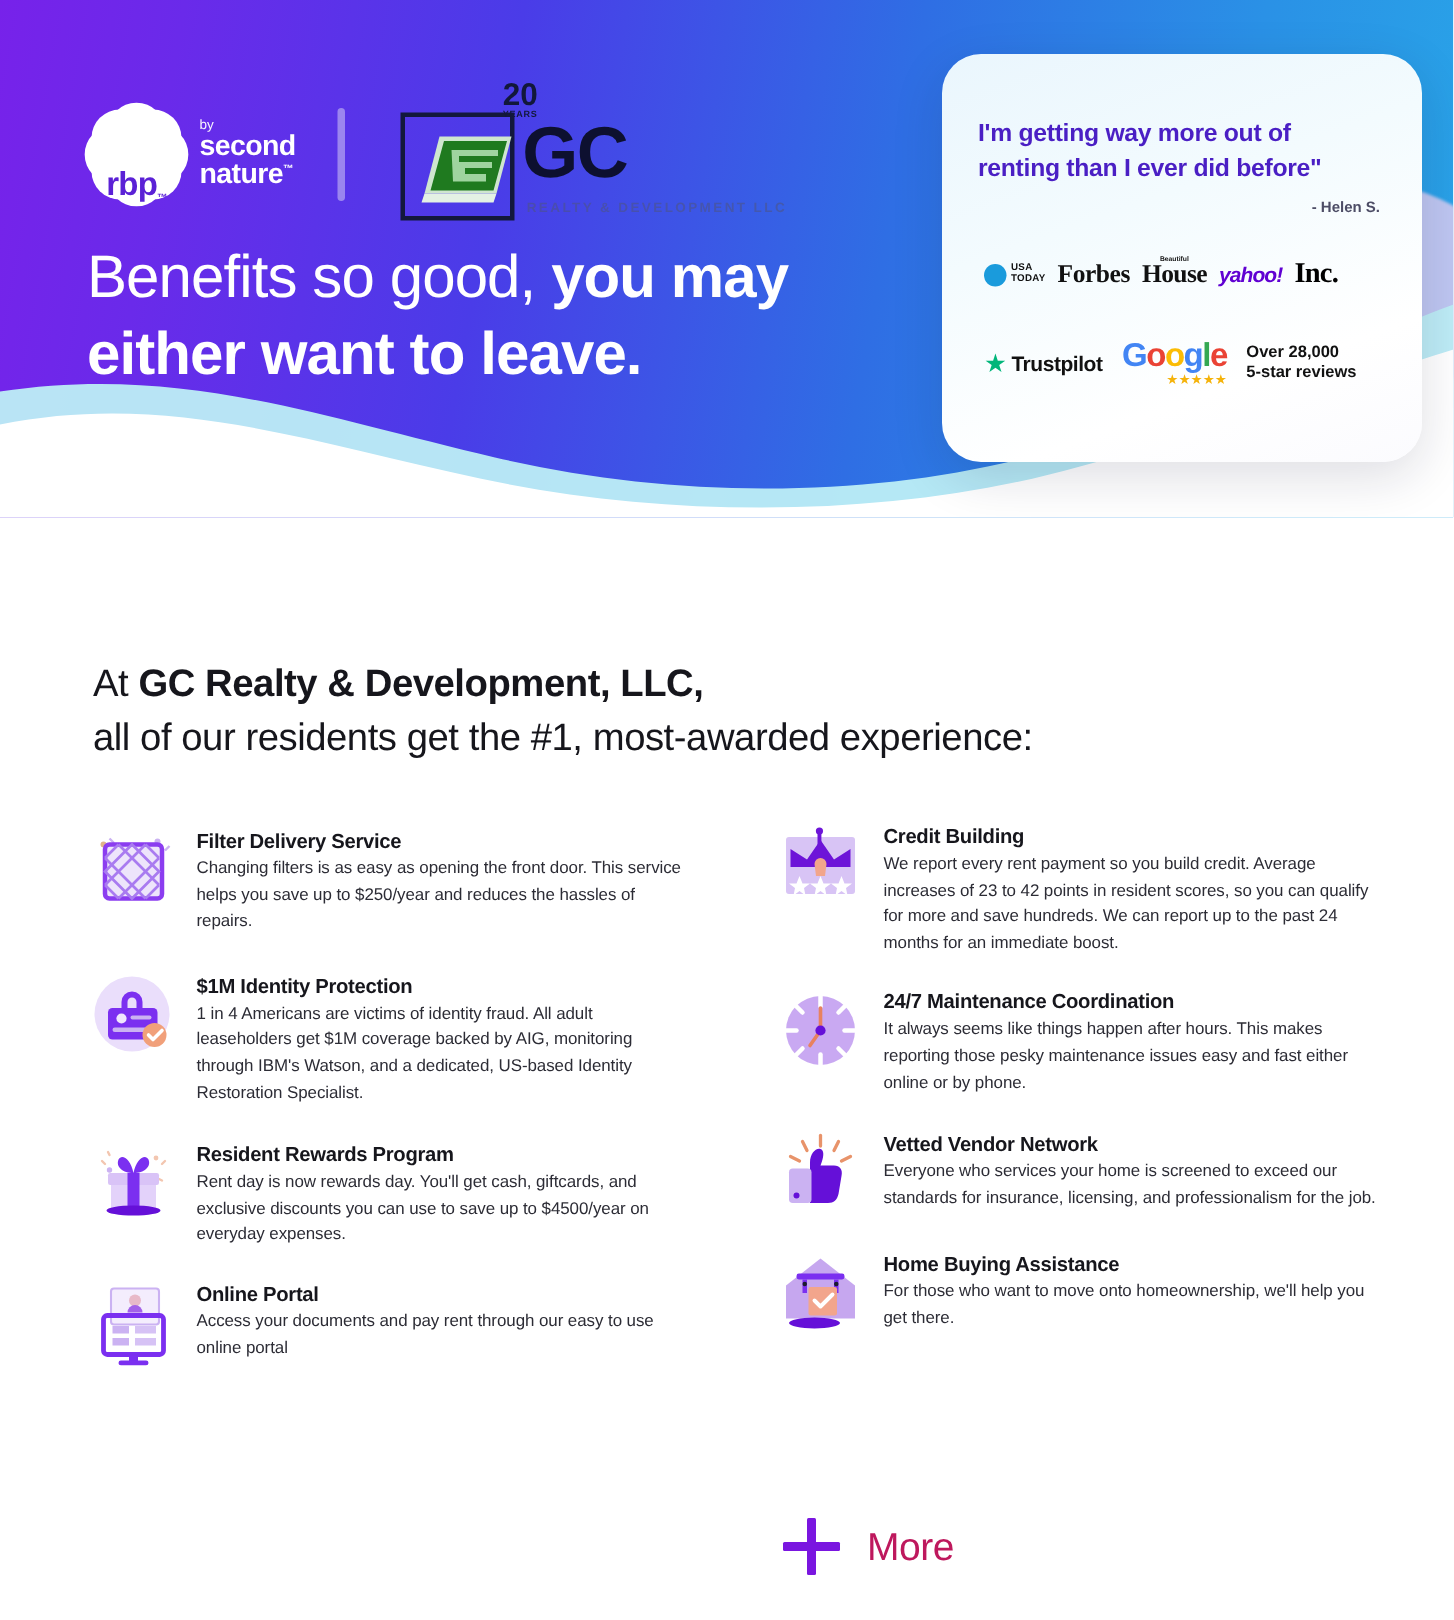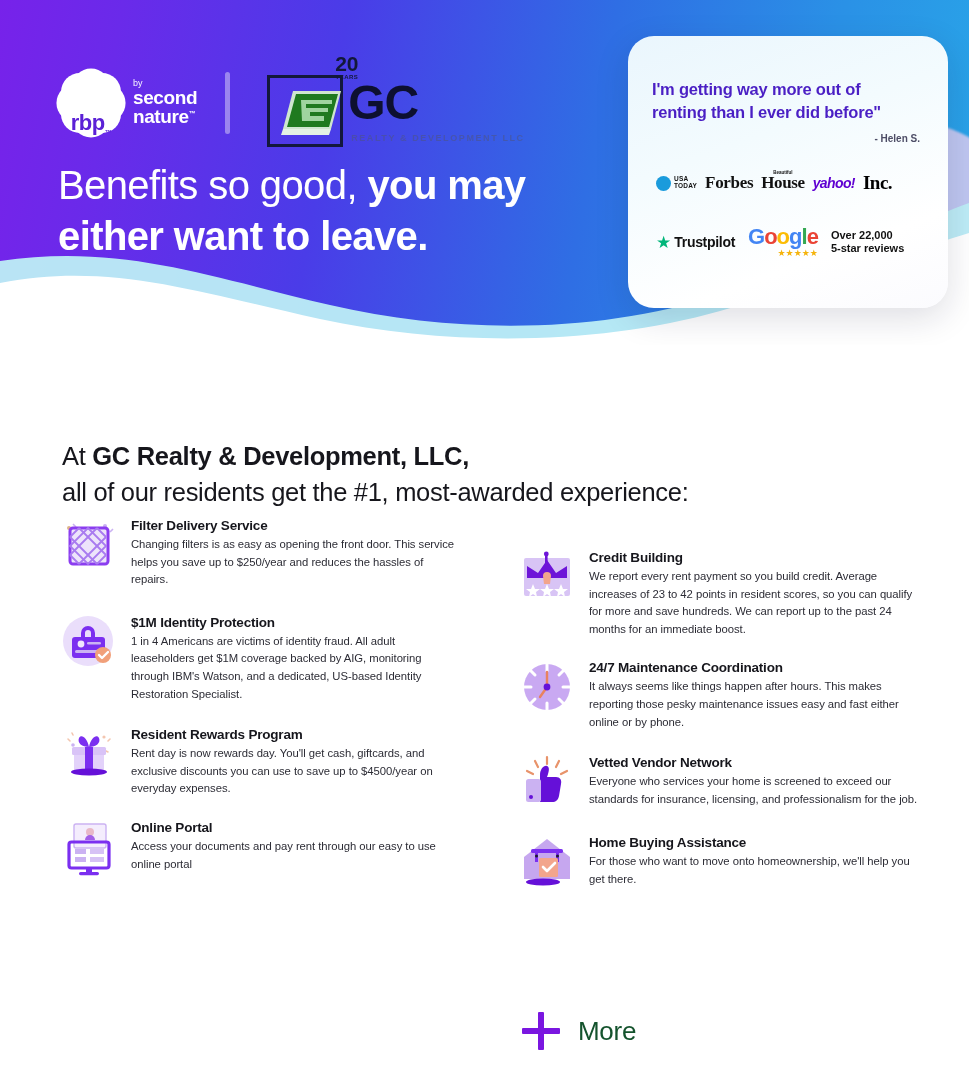--- a/index.html
+++ b/index.html
@@ -135,21 +135,21 @@
   
   .section-head {
     position:absolute; left:62px; top:438px; width:800px;
     color:#16161c; font-size:25.5px; line-height:1.42; letter-spacing:-.3px;
   }
   .section-head b { font-weight:bold; }
   .section-head .thin { font-weight:400; }
 
   
   .col { position:absolute; width:400px; }
-  .col-left { left:60px; top:516px; }
+  .col-left { left:60px; top:551px; }
   .col-right { left:518px; top:548px; }
   .item { display:flex; gap:13px; margin-bottom:16px; }
   .item-icon { flex:0 0 58px; width:58px; height:58px; position:relative; }
   .item-body { flex:1; padding-top:2px; }
   .item-title {
     font-size:13.5px; font-weight:bold; color:#16161c; letter-spacing:-.2px;
     margin-bottom:3px;
   }
   .item-desc { font-size:11.3px; color:#2c2c35; line-height:1.56; letter-spacing:-.05px; }
 
@@ -165,21 +165,21 @@
   .more {
     position:absolute; left:520px; top:1010px;
     display:flex; align-items:center; gap:16px;
   }
   .more-plus { width:42px; height:42px; position:relative; }
   .more-plus:before, .more-plus:after {
     content:""; position:absolute; background:#7a16e0; border-radius:1px;
   }
   .more-plus:before { left:18px; top:2px; width:6px; height:38px; }
   .more-plus:after  { left:2px; top:18px; width:38px; height:6px; }
-  .more-label { font-size:26px; color:#14532d; letter-spacing:-.3px; }
+  .more-label { font-size:26px; color:#be185d; letter-spacing:-.3px; }
   svg { display:block; }
 </style>
 </head>
 <body>
 
 <div class="page">
 
   <div class="hero">
     <div class="hero-bg"></div>
     <div class="hero-blob"></div>
@@ -262,21 +262,21 @@
       <div class="rating-row">
         <div class="trustpilot">
           <span class="tp-star">★</span>
           <span class="tp-txt">Trustpilot</span>
         </div>
         <div class="google-wrap">
           <div class="google"><span class="b">G</span><span class="r">o</span><span class="y">o</span><span class="b">g</span><span class="g">l</span><span class="r">e</span></div>
           <div class="g-stars">★★★★★</div>
         </div>
         <div class="reviews">
-          <div>Over 22,000</div>
+          <div>Over 28,000</div>
           <div>5-star reviews</div>
         </div>
       </div>
     </div>
   </div>
 
   <div class="section-head">
     <span class="thin">At </span><b>GC Realty &amp; Development, LLC,</b><br>
     <span class="thin">all of our residents get the #1, most-awarded experience:</span>
   </div>

